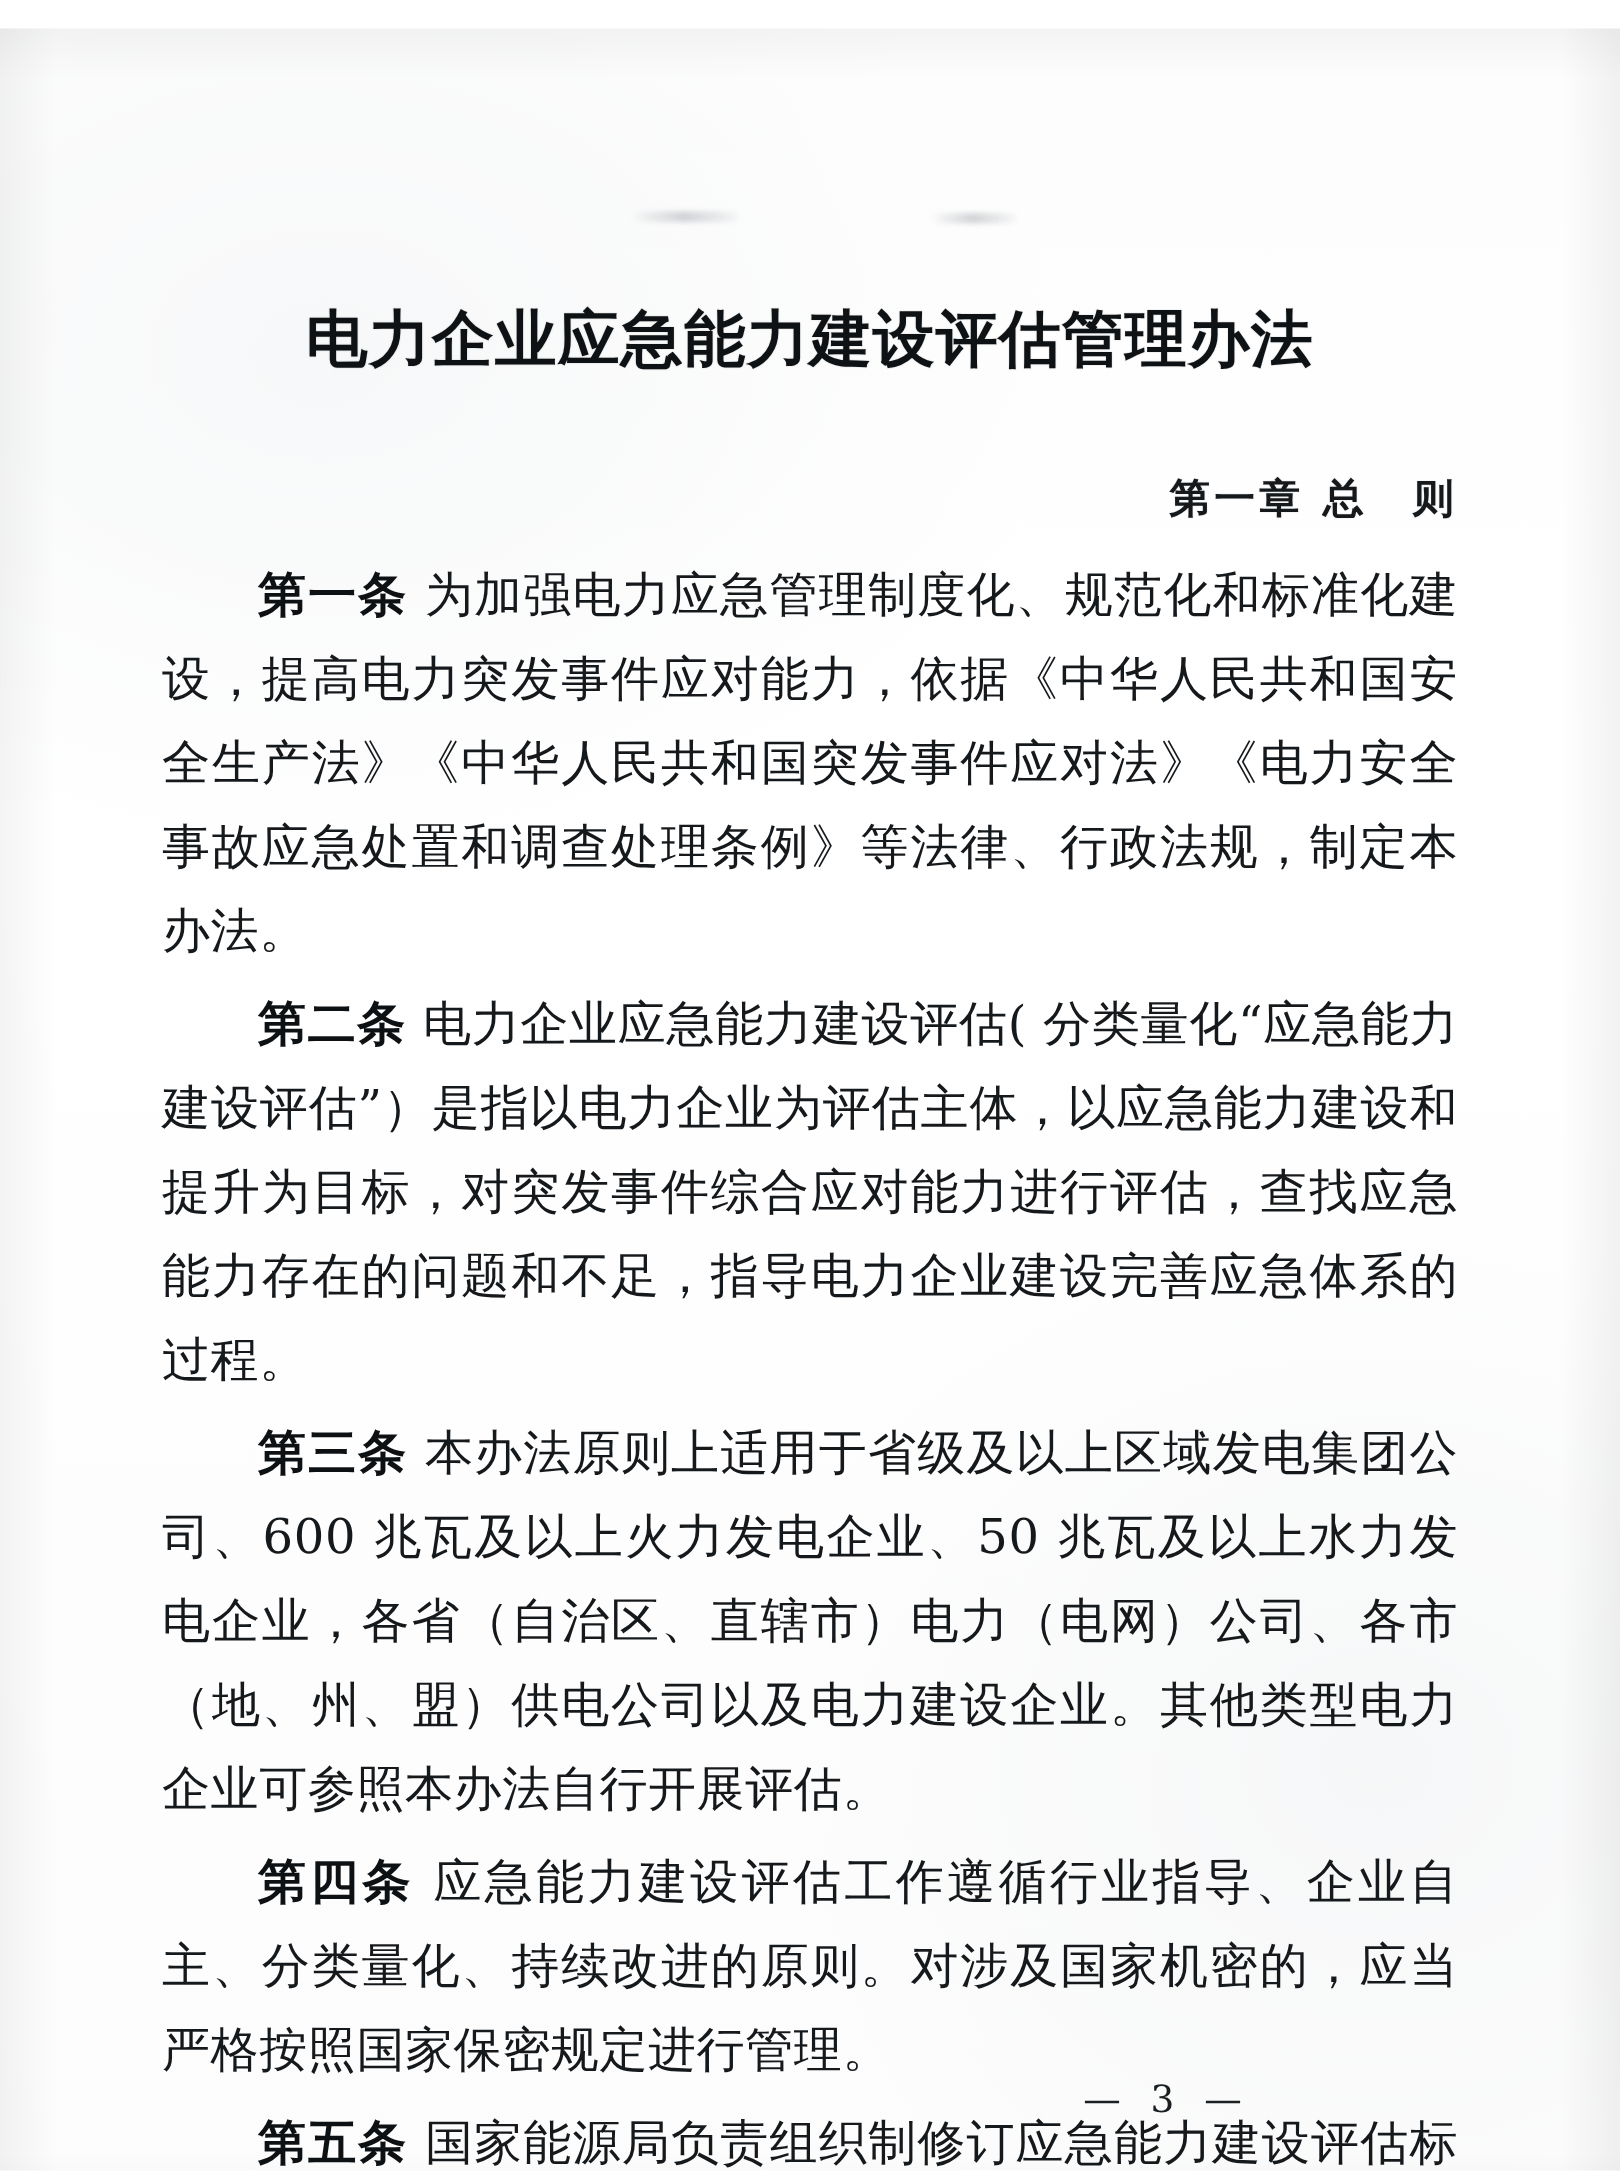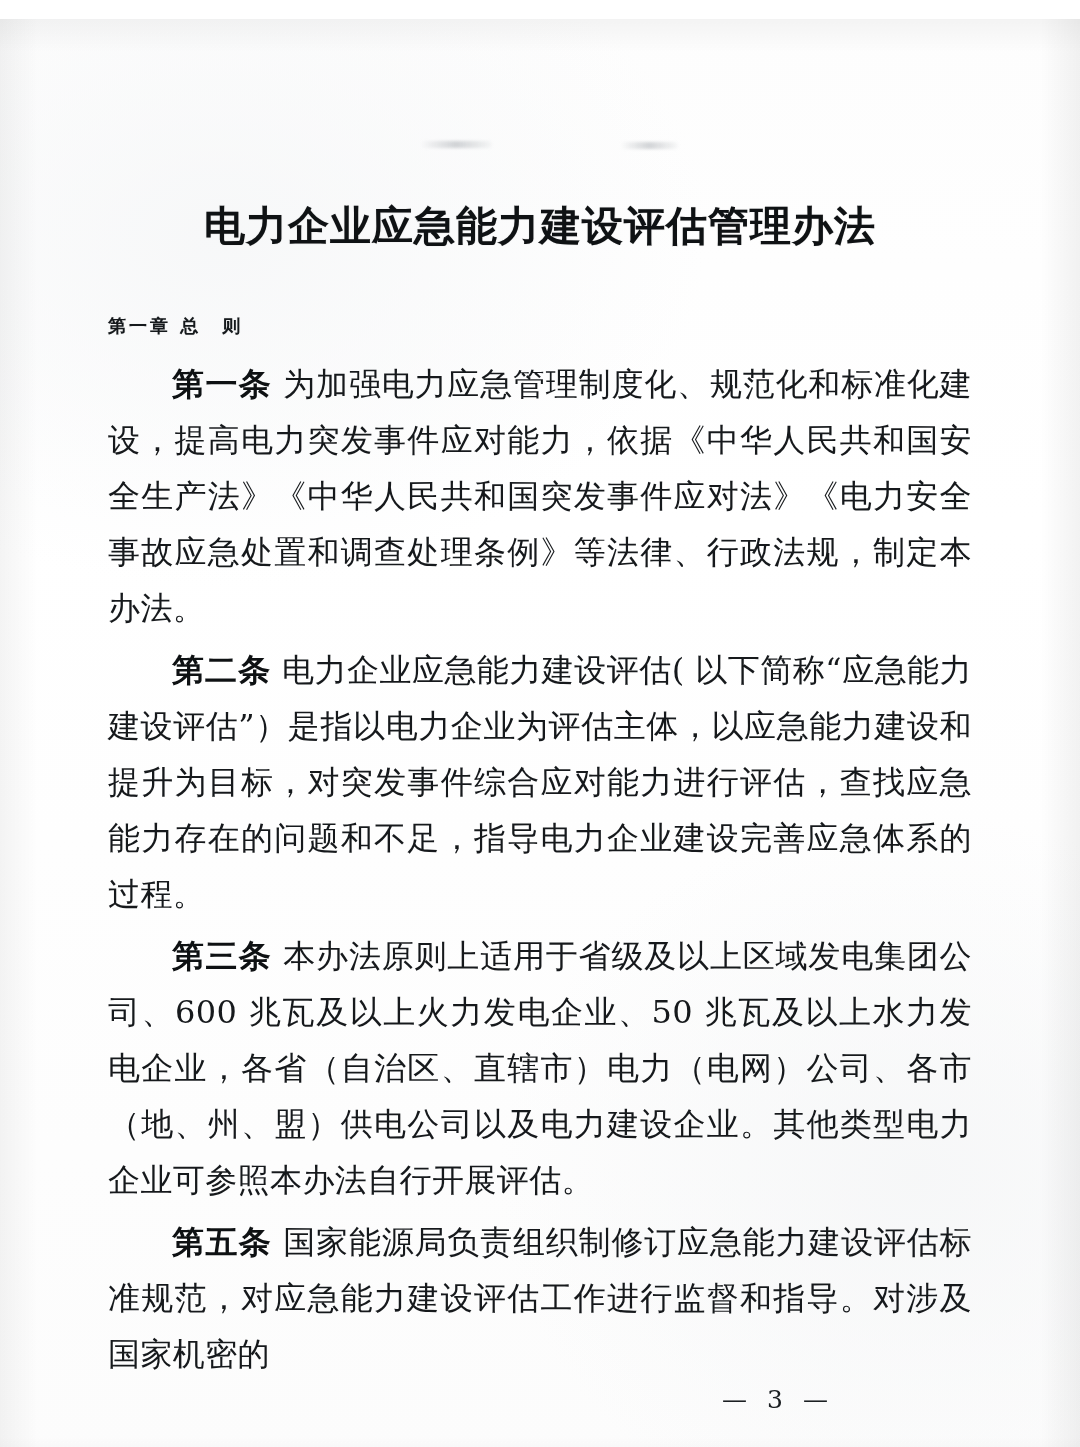--- a/index.html
+++ b/index.html
@@ -72,22 +72,22 @@
     font-weight: 700;
     letter-spacing: 1px;
     line-height: 1.25;
     color: #0f1214;
     font-family: "DejaVu Serif", "Liberation Serif", serif;
     text-shadow: 0 0 1px rgba(0,0,0,0.25);
   }
 
   .chapter-heading {
     margin: 62px 0 18px 0;
-    text-align: left;
-    font-size: 18px;
+    text-align: right;
+    font-size: 27px;
     font-weight: 700;
     letter-spacing: 3px;
     color: #15191c;
     text-shadow: 0 0 1px rgba(0,0,0,0.2);
   }
 
   .para {
     margin: 0 0 6px 0;
     font-size: 32px;
     line-height: 56px;
@@ -137,28 +137,32 @@
 
     <h2 class="chapter-heading">第一章 总　则</h2>
 
     <p class="para">
       <span class="art-no">第一条</span>
       <span>为加强电力应急管理制度化、规范化和标准化建设，提高电力突发事件应对能力，依据《中华人民共和国安全生产法》《中华人民共和国突发事件应对法》《电力安全事故应急处置和调查处理条例》等法律、行政法规，制定本办法。</span>
     </p>
 
     <p class="para">
       <span class="art-no">第二条</span>
-      <span>电力企业应急能力建设评估( 以下简称“应急能力建设评估”）是指以电力企业为评估主体，以应急能力建设和提升为目标，对突发事件综合应对能力进行评估，查找应急能力存在的问题和不足，指导电力企业建设完善应急体系的过程。</span>
+      <span>电力企业应急能力建设评估( 分类量化“应急能力建设评估”）是指以电力企业为评估主体，以应急能力建设和提升为目标，对突发事件综合应对能力进行评估，查找应急能力存在的问题和不足，指导电力企业建设完善应急体系的过程。</span>
     </p>
 
     <p class="para">
       <span class="art-no">第三条</span>
       <span>本办法原则上适用于省级及以上区域发电集团公司、600 兆瓦及以上火力发电企业、50 兆瓦及以上水力发电企业，各省（自治区、直辖市）电力（电网）公司、各市（地、州、盟）供电公司以及电力建设企业。其他类型电力企业可参照本办法自行开展评估。</span>
     </p>
 
+    <p class="para">
+      <span class="art-no">第四条</span>
+      <span>应急能力建设评估工作遵循行业指导、企业自主、分类量化、持续改进的原则。对涉及国家机密的，应当严格按照国家保密规定进行管理。</span>
+    </p>
 
     <p class="para">
       <span class="art-no">第五条</span>
       <span>国家能源局负责组织制修订应急能力建设评估标准规范，对应急能力建设评估工作进行监督和指导。对涉及国家机密的</span>
     </p>
 
   </div>
 
   <div class="page-number">
     <span class="pn-inner">— 3 —</span>

